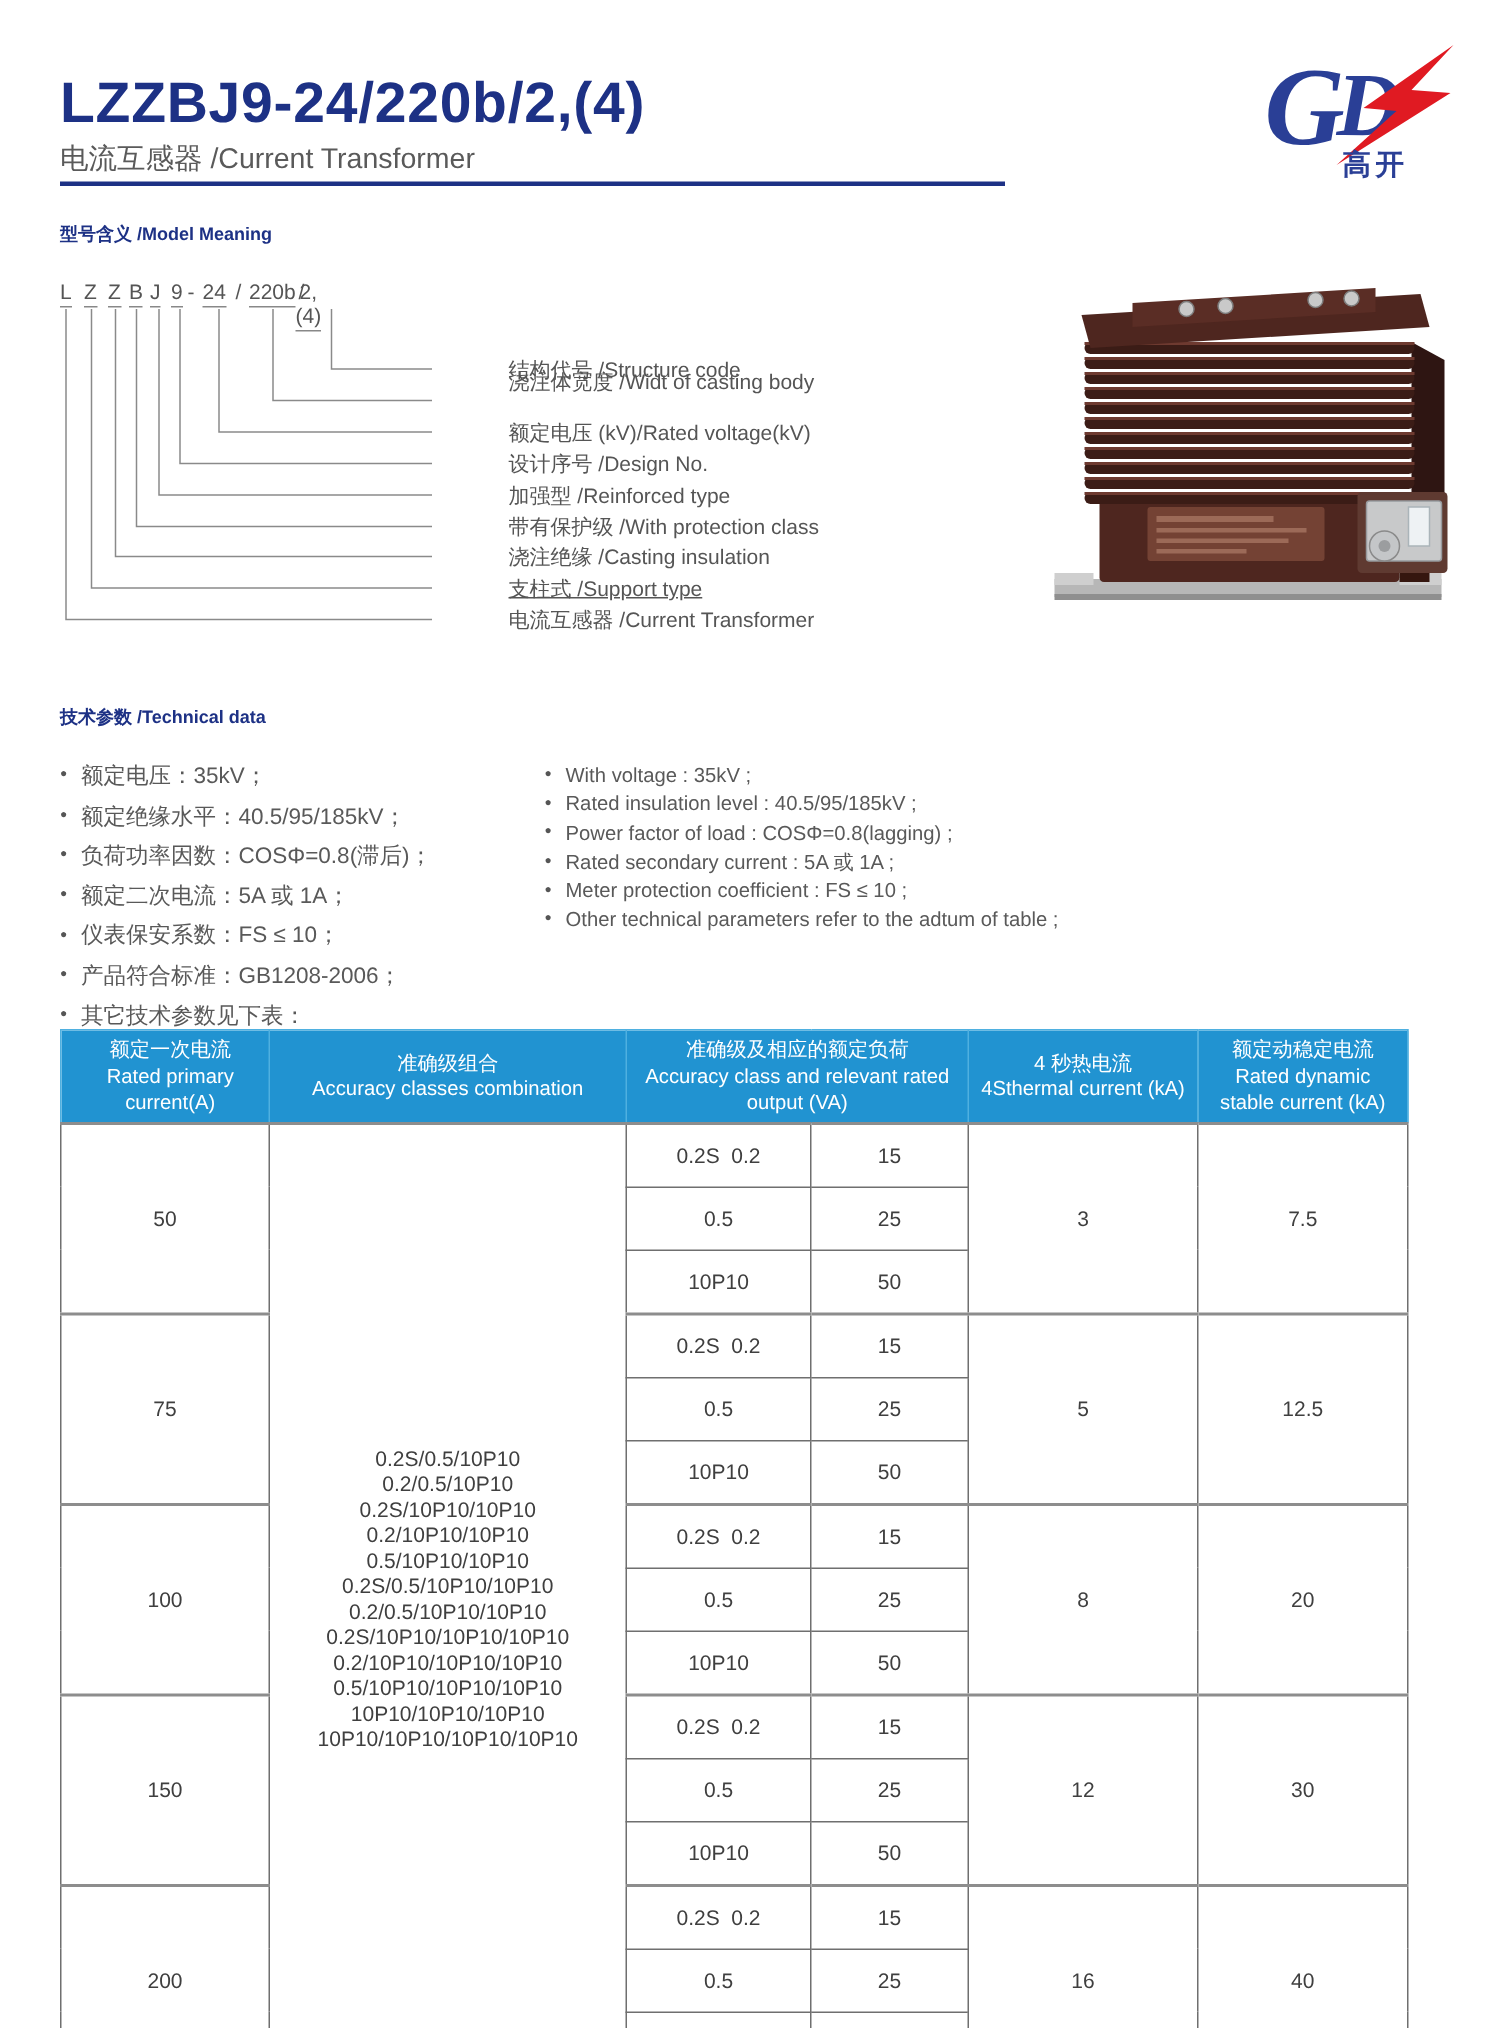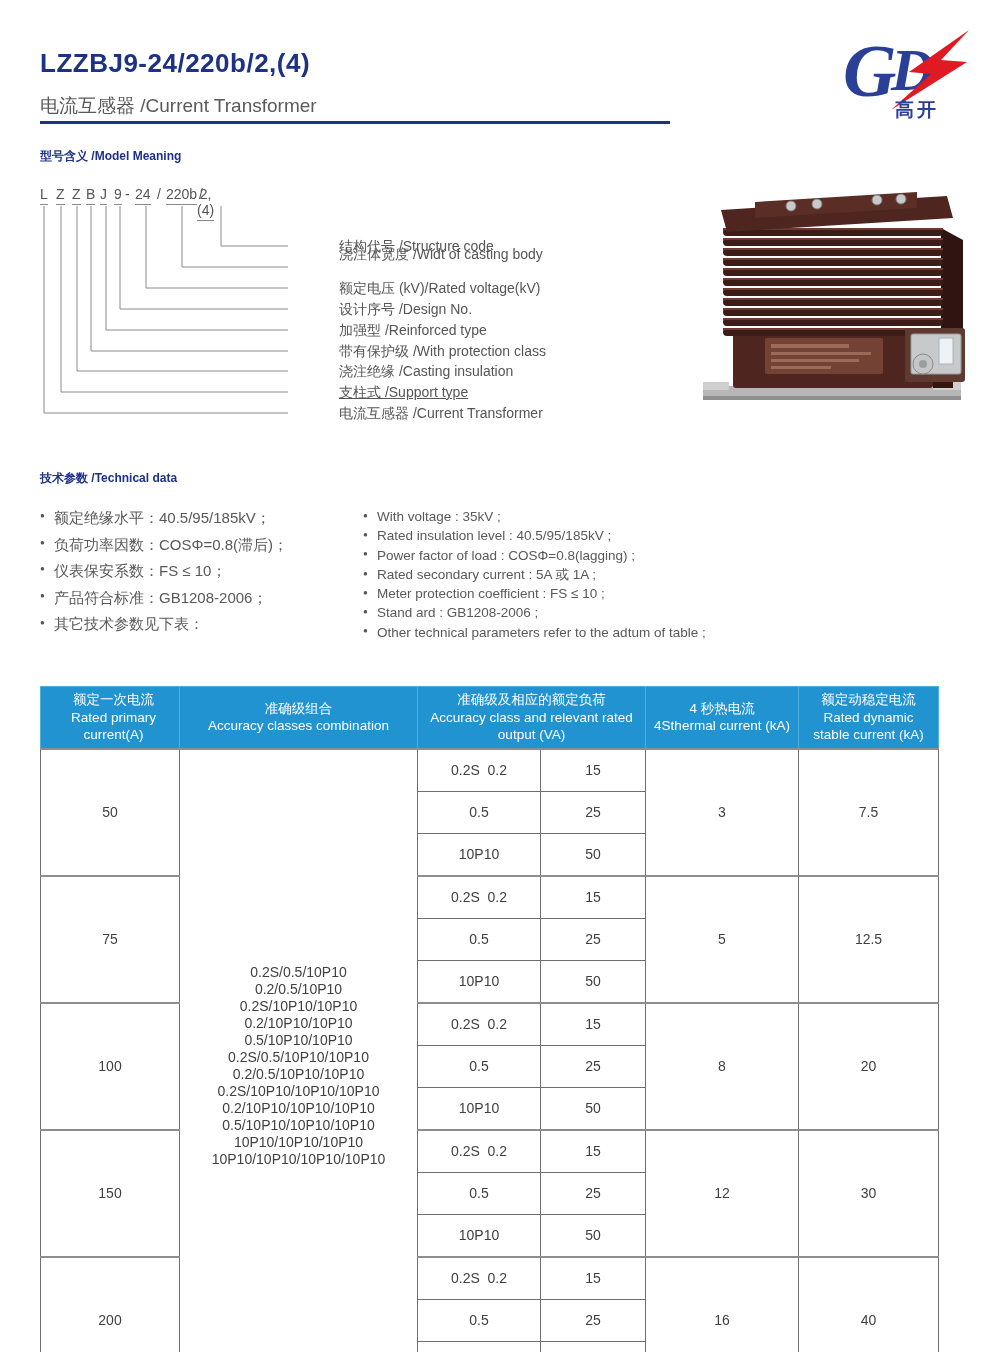--- a/index.html
+++ b/index.html
@@ -1,20 +1,20 @@
 <!DOCTYPE html>
 <html><head>
 <meta charset="utf-8">
 <style>
   html,body{margin:0;padding:0;background:#ffffff;}
   body{width:1000px;height:1352px;position:relative;font-family:"Liberation Sans",sans-serif;color:#595959;overflow:hidden;}
   .abs{position:absolute;}
 
   
-  .doc-title{left:40px;top:48px;font-size:26px;font-weight:bold;color:#1d3185;letter-spacing:.5px;}
+  .doc-title{left:40px;top:48px;font-size:38px;font-weight:bold;color:#1d3185;letter-spacing:.5px;}
   .doc-subtitle{left:40px;top:93px;font-size:19px;color:#5a5a5a;}
   .title-rule{left:40px;top:121px;width:630px;height:3px;background:#1d3185;}
 
   
   .sec-head{font-size:12px;font-weight:bold;color:#1d3185;}
 
   
   .code-token{position:absolute;top:186px;font-size:14px;color:#555;}
   .code-token.u{border-bottom:1px solid #888;padding-bottom:2px;}
   .mm-label{position:absolute;left:295px;font-size:14px;color:#555;white-space:nowrap;margin-left:44px;}
@@ -151,34 +151,35 @@
     <rect x="216" y="154" width="50" height="40" rx="2" fill="#d7dde0" opacity="0.88" stroke="#9fa8ad"></rect>
     <circle cx="228" cy="184" r="10" fill="#c4c6c8" stroke="#8a8a8a"></circle>
     <circle cx="228" cy="184" r="4" fill="#9b9d9f"></circle>
     <rect x="244" y="158" width="14" height="26" fill="#eef2f4" stroke="#aab4b9"></rect>
   </g>
 </svg>
 
 <div class="abs sec-head" style="left:40px;top:470px;">技术参数 /Technical data</div>
 
 <ul class="bullets bullets-cn">
+  <li>额定电压：35kV；</li>
   <li>额定绝缘水平：40.5/95/185kV；</li>
   <li>负荷功率因数：COSΦ=0.8(滞后)；</li>
+  <li>额定二次电流：5A 或 1A；</li>
   <li>仪表保安系数：FS ≤ 10；</li>
   <li>产品符合标准：GB1208-2006；</li>
   <li>其它技术参数见下表：</li>
 </ul>
 
 <ul class="bullets bullets-en">
   <li>With voltage : 35kV ;</li>
   <li>Rated insulation level : 40.5/95/185kV ;</li>
   <li>Power factor of load : COSΦ=0.8(lagging) ;</li>
   <li>Rated secondary current : 5A 或 1A ;</li>
   <li>Meter protection coefficient : FS ≤ 10 ;</li>
-  <li>Stand ard : GB1208-2006 ;</li>
   <li>Other technical parameters refer to the adtum of table ;</li>
 </ul>
 
 <table class="spec">
   <colgroup>
     <col style="width:139px">
       <col style="width:238px">
       <col style="width:123px">
     <col style="width:105px">
       <col style="width:153px">

